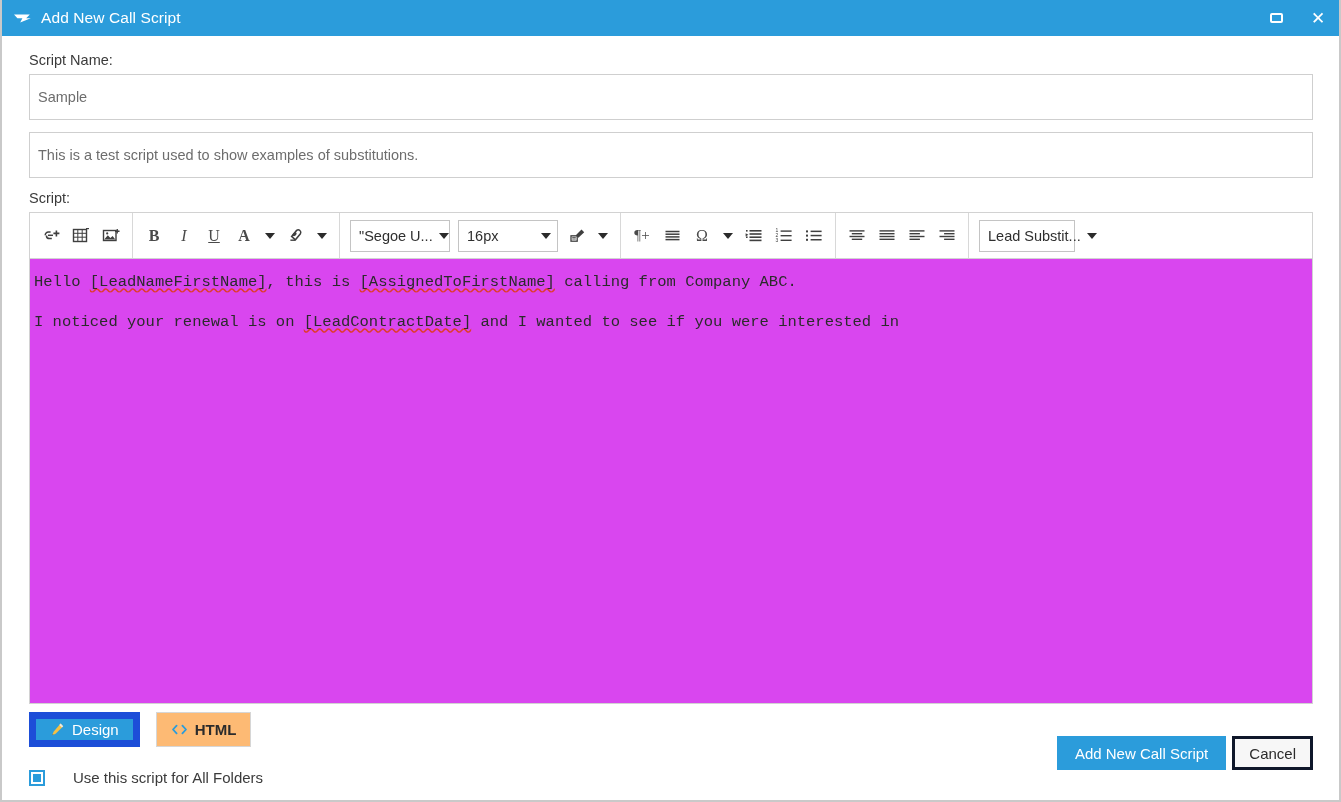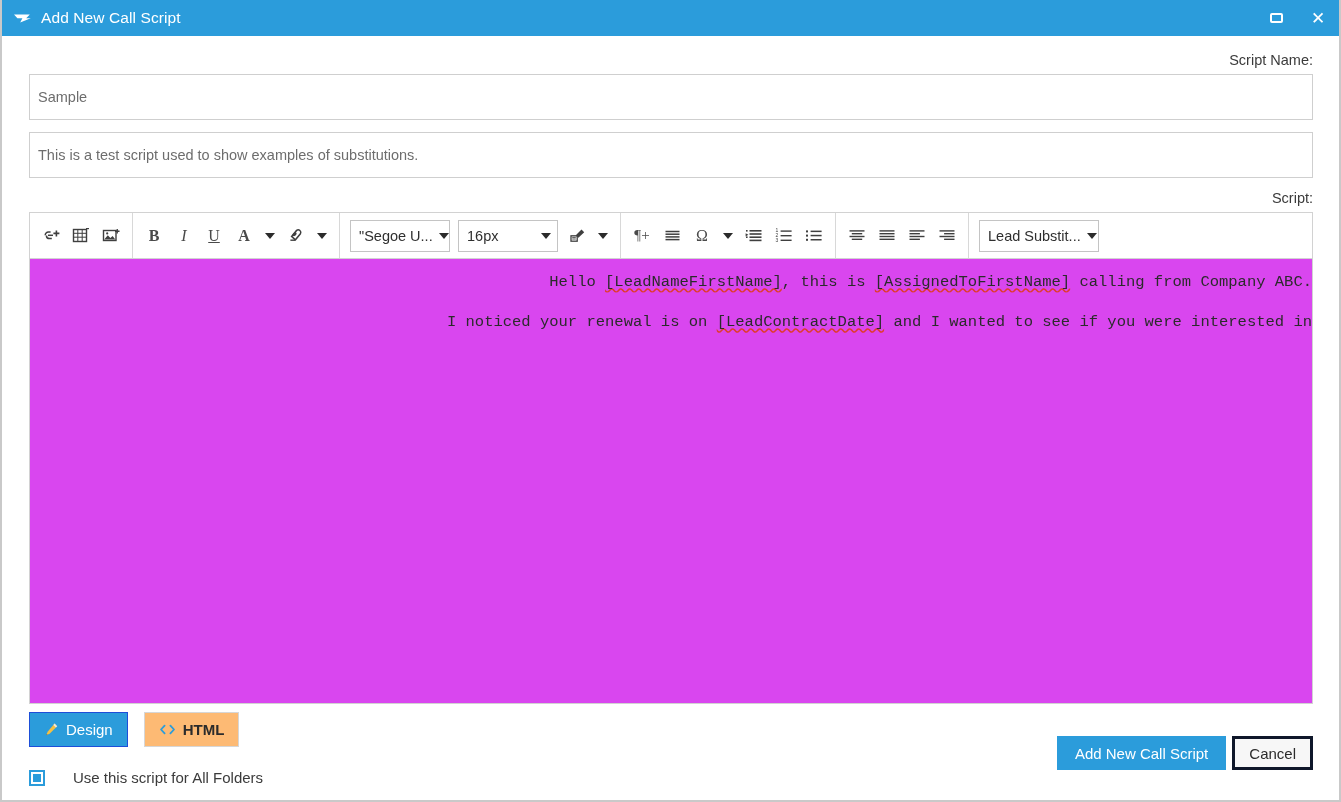--- a/index.html
+++ b/index.html
@@ -76,21 +76,20 @@
   }
 
   
   .content {
     flex: 1 1 auto;
     padding: 16px 26px 0 27px;
     box-sizing: border-box;
     display: flex;
     flex-direction: column;
     position: relative;
-    text-align: right;
   }
 
   .field-label {
     font-size: 14.5px;
     color: #3b3b3b;
     margin-bottom: 6px;
   }
   .text-input {
     height: 46px;
     border: 1px solid #cfcfcf;
@@ -162,21 +161,21 @@
     justify-content: space-between;
     padding: 0 6px 0 8px;
     background: #ffffff;
     font-size: 14.5px;
     color: #2f2f2f;
     margin: 0 4px;
     white-space: nowrap;
   }
   .combo-font { width: 100px; }
   .combo-size { width: 100px; }
-  .combo-subst { width: 120px; }
+  .combo-subst { width: 96px; }
   .combo .caret { margin-left: 6px; }
 
   .editor-body {
     flex: 1 1 auto;
     padding: 12px 0 0 4px;
     overflow: hidden;
     background: #d946ef;
     font-family: Liberation Mono, monospace;
   }
   .editor-line {
@@ -206,21 +205,21 @@
     display: flex;
     align-items: center;
     gap: 7px;
     padding: 0 14px;
     box-sizing: border-box;
     font-size: 15px;
   }
   .tab-active {
     background: #2b9cdb;
     color: #ffffff;
-    border: 1px solid #1d4ed8;
+    border: 7px solid #1d4ed8;
   }
   .tab-inactive {
     background: #fdba74;
     color: #2b2b2b;
     border: 1px solid #d6d6d6;
     margin-left: 16px;
     font-weight: bold;
   }
   .tab-icon { display: flex; align-items: center; }
 

